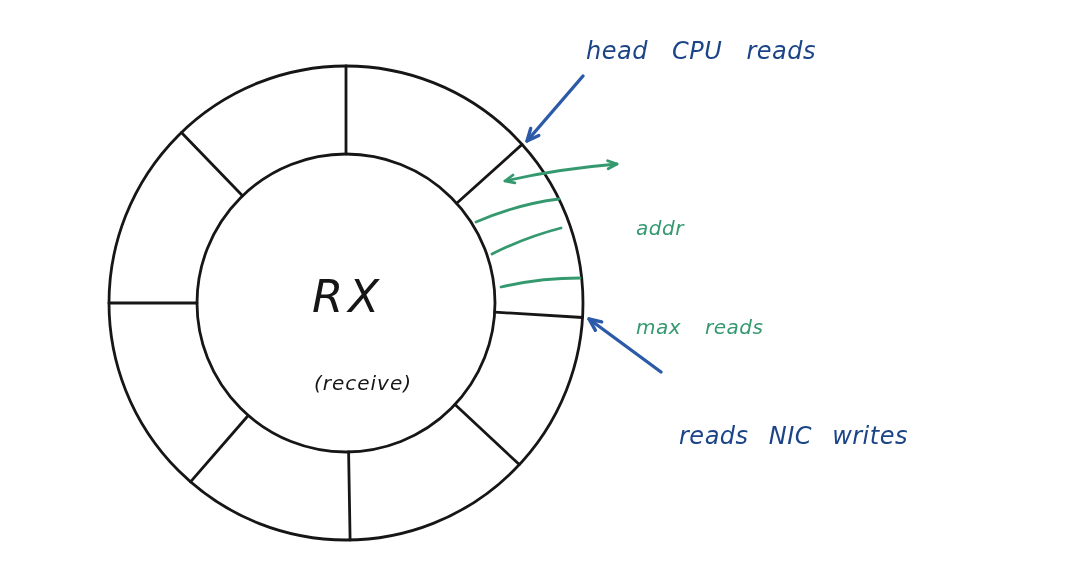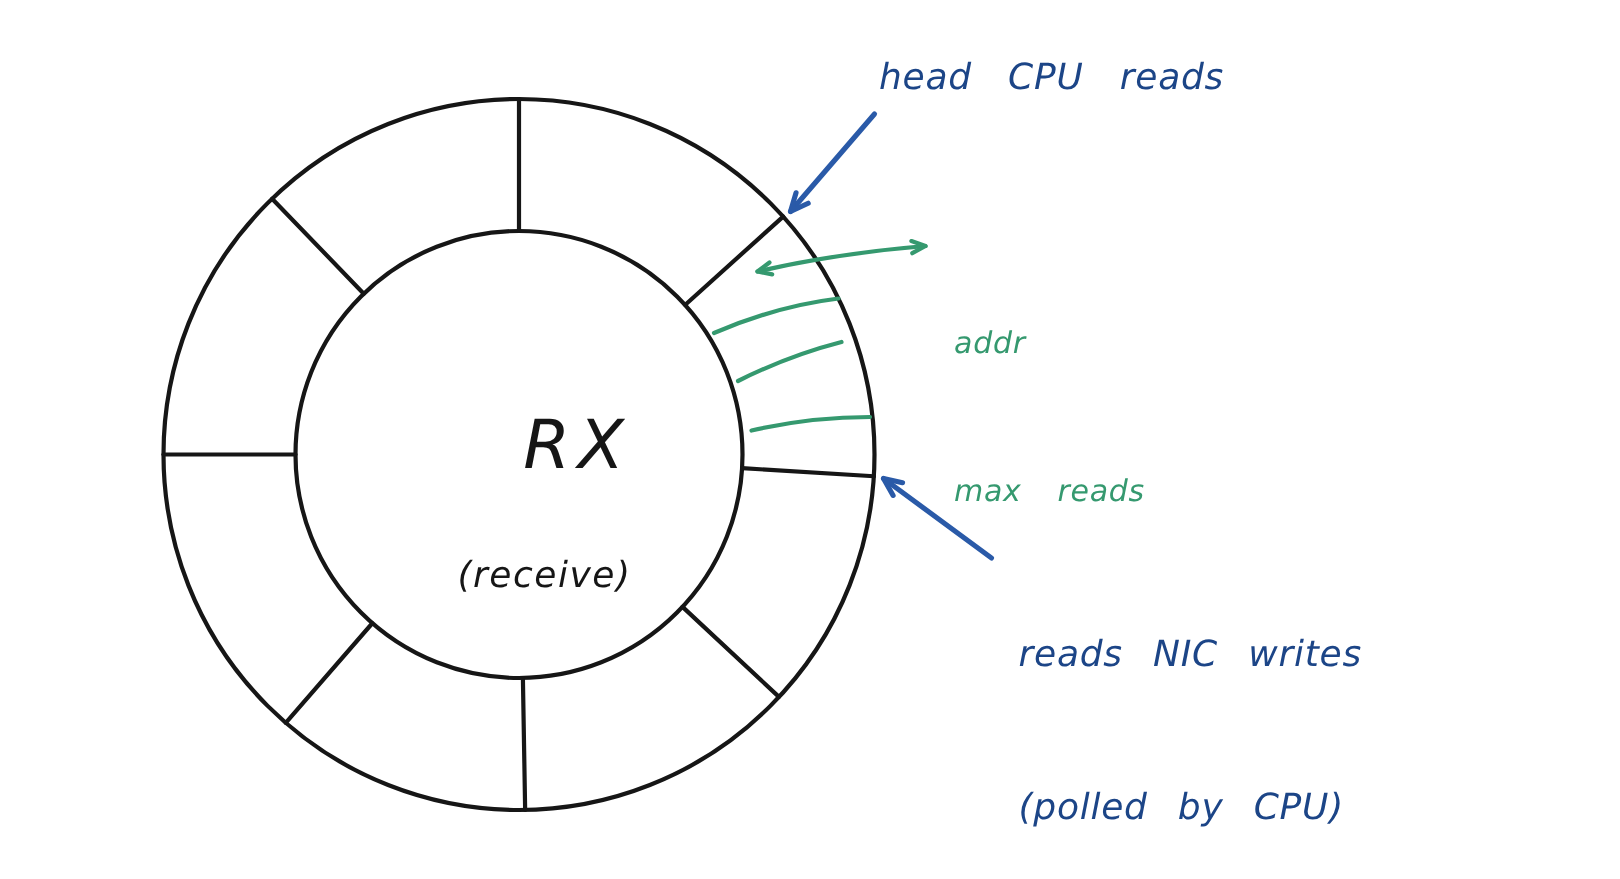--- a/index.html
+++ b/index.html
@@ -55,24 +55,23 @@
     transform: translateX(-50%);
     text-align: center;
     color: var(--ink, #161616);
     width: max-content;
   }
   #center-label .rx {
     font-size: 45px;
     line-height: 50px;
     letter-spacing: 5px;
     font-weight: 500;
-    text-align: right;
   }
   #center-label .rx-sub {
-    font-size: 24px;
+    font-size: 20px;
     line-height: 34px;
     margin-top: 6px;
     margin-left: 30px;
     letter-spacing: 1px;
   }
 </style>
 </head>
 <body>
 
 <div class="stage">
@@ -107,16 +106,15 @@
 
   <div class="label" id="head-label">head CPU reads</div>
 
   <div class="label" id="fields-label">
     <div>addr</div>
     <div>max reads</div>
   </div>
 
   <div class="label" id="tail-label">
     <div>reads NIC writes</div>
-    <div>(polled by CPU)</div>
   </div>
 
 </div>
 
 </body></html>

